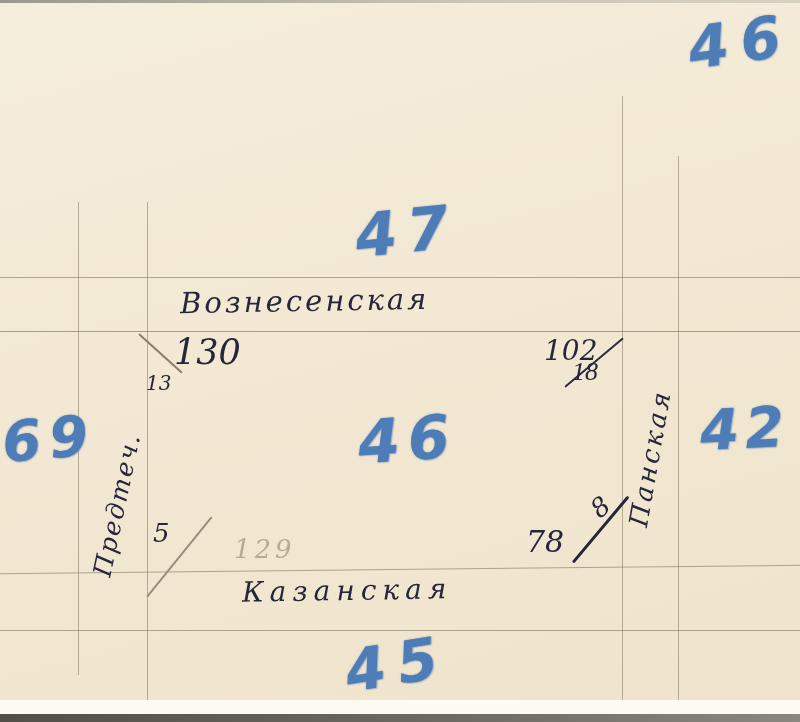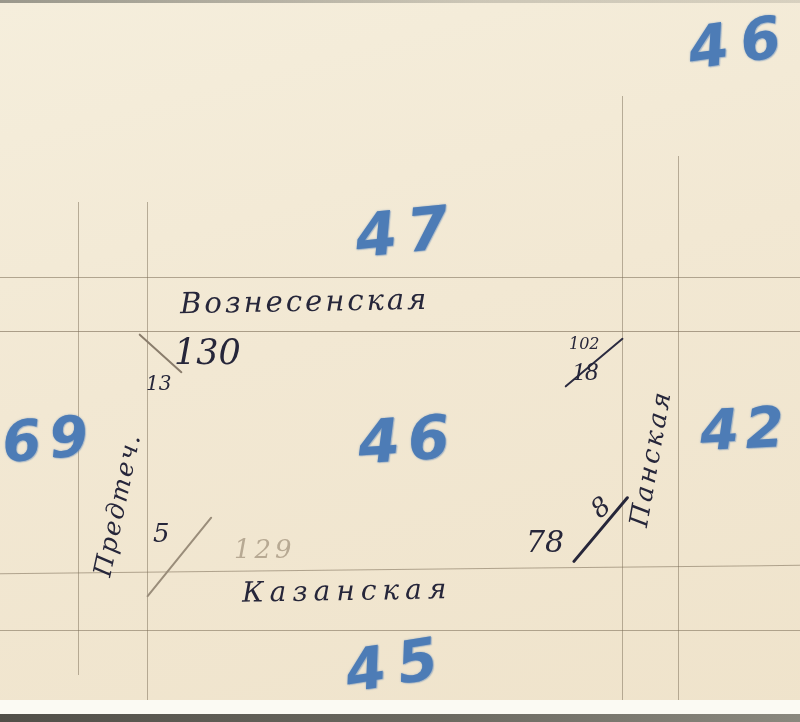--- a/index.html
+++ b/index.html
@@ -34,21 +34,21 @@
   
   .ink{position:absolute;color:#26263a;font-style:italic;white-space:nowrap;}
   .street-n{left:180px;top:284px;font-size:29px;letter-spacing:3px;transform:rotate(-1deg);}
   .street-s{left:242px;top:574px;font-size:28px;letter-spacing:6px;transform:rotate(-1deg);}
   .street-w{left:17px;top:490px;width:200px;text-align:center;font-size:25px;letter-spacing:2px;
     transform:rotate(-78deg);}
   .street-e{left:560px;top:443px;width:180px;text-align:center;font-size:26px;letter-spacing:3px;
     transform:rotate(-80deg);}
   .n130{left:174px;top:332px;font-size:35px;}
   .n13{left:146px;top:371px;font-size:20px;}
-  .n102{left:544px;top:334px;font-size:16px;margin-left:25px;}
+  .n102{left:544px;top:334px;font-size:28px;}
   .n18{left:572px;top:357px;font-size:26px;font-family:Liberation Serif, serif;}
   .n5{left:153px;top:518px;font-size:26px;}
   .n99{left:526px;top:524px;font-size:30px;}
   .n8{left:592px;top:492px;font-size:26px;transform:rotate(-40deg);}
   
   .pencil{position:absolute;color:#b7a993;font-style:italic;white-space:nowrap;}
   .n129{left:234px;top:534px;font-size:26px;letter-spacing:4px;}
   
   .marker{position:absolute;color:#4d7cb6;font-family:"DejaVu Sans",sans-serif;
     font-weight:700;font-style:italic;white-space:nowrap;

